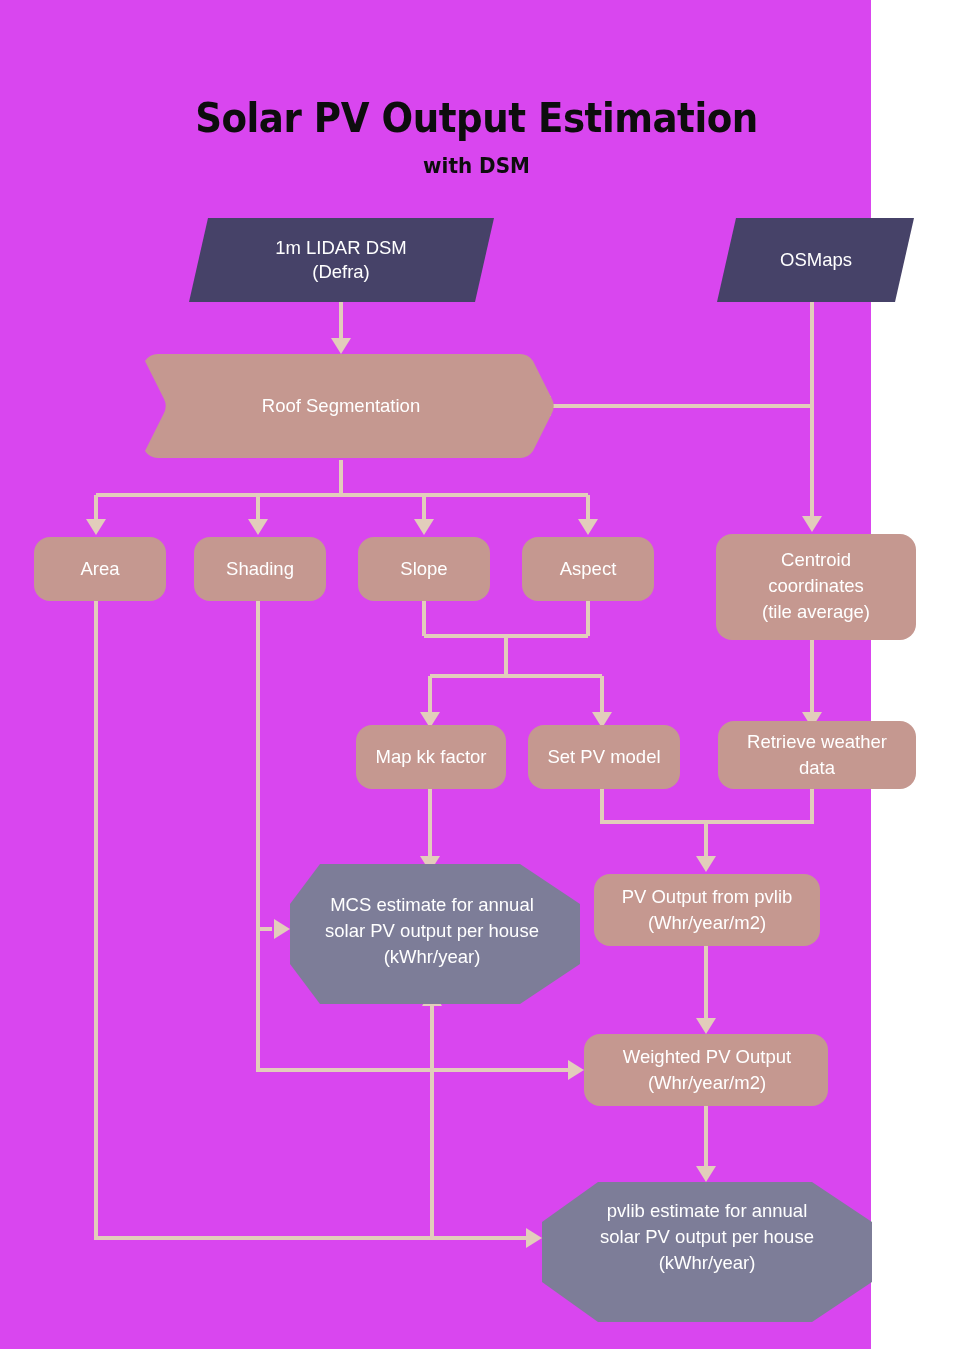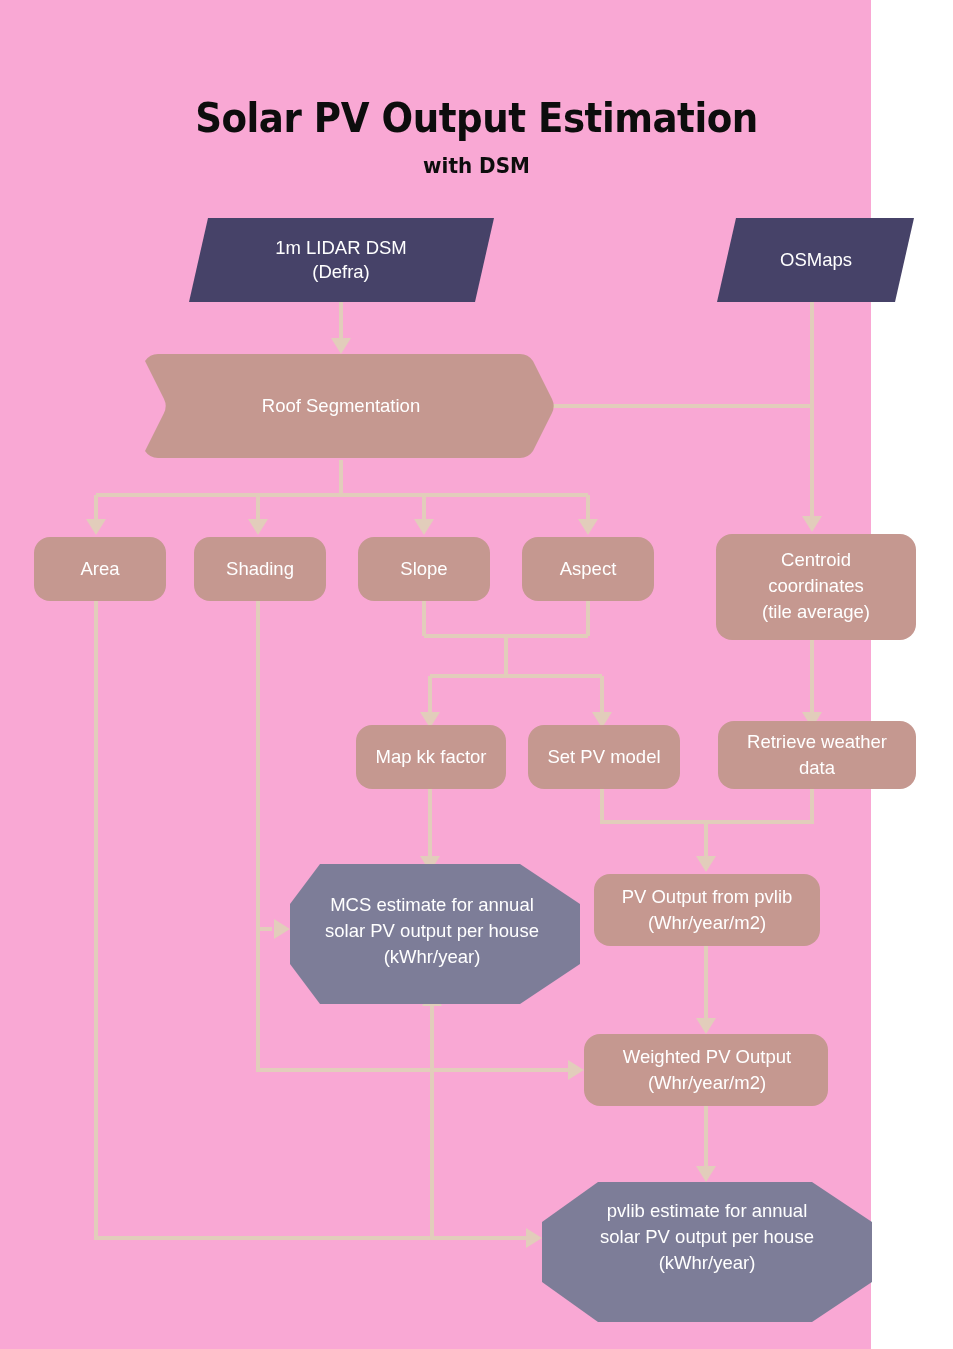--- a/index.html
+++ b/index.html
@@ -11,21 +11,21 @@
     width: 953px;
     height: 1349px;
     font-family: "Liberation Sans", sans-serif;
     overflow: hidden;
     position: relative;
   }
   #diagram-root {
     position: relative;
     width: 871px;
     height: 1349px;
-    background: #f9a8d4;
+    background: #d946ef;
   }
   .title-block {
     position: absolute;
     left: 0;
     top: 96px;
     width: 953px;
     text-align: center;
   }
   .diagram-title {
     font-family: "DejaVu Sans", sans-serif;

